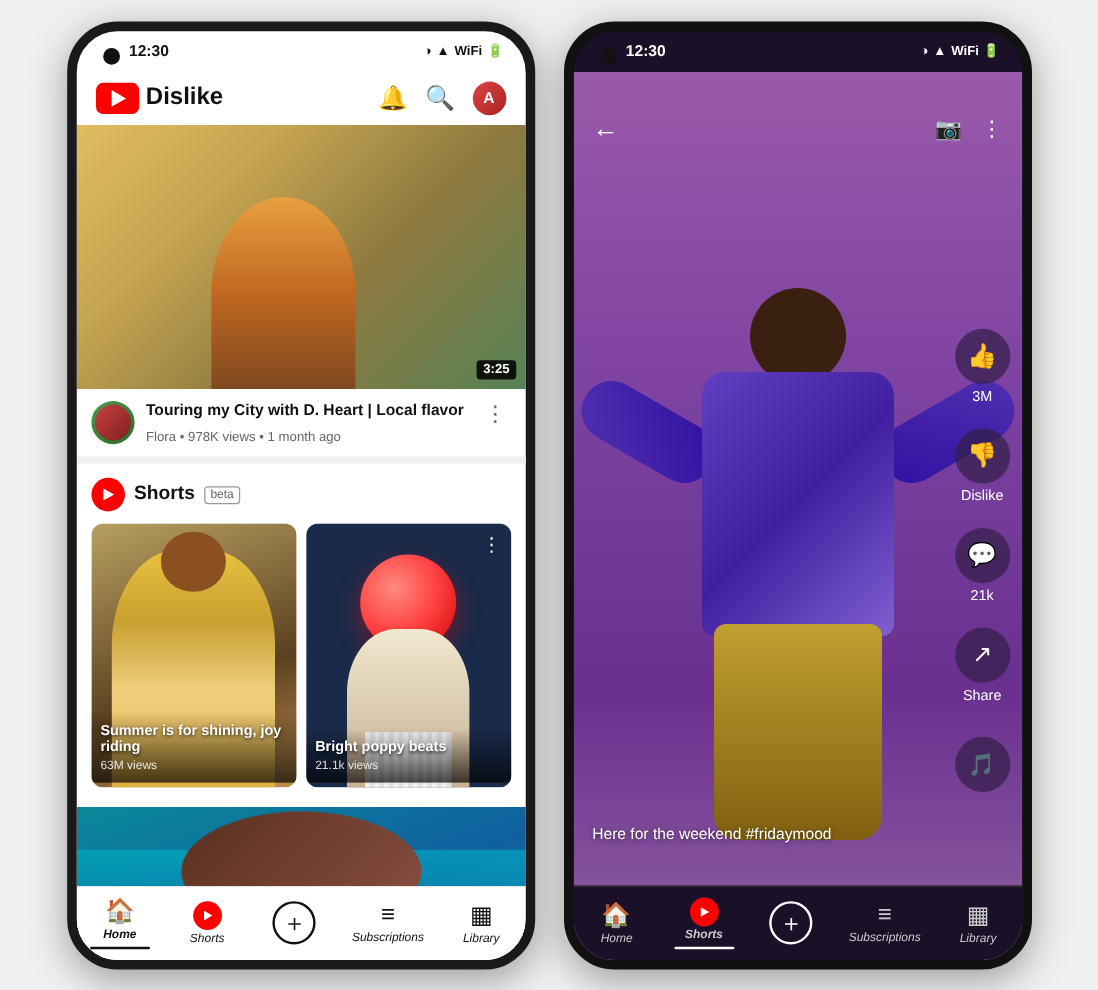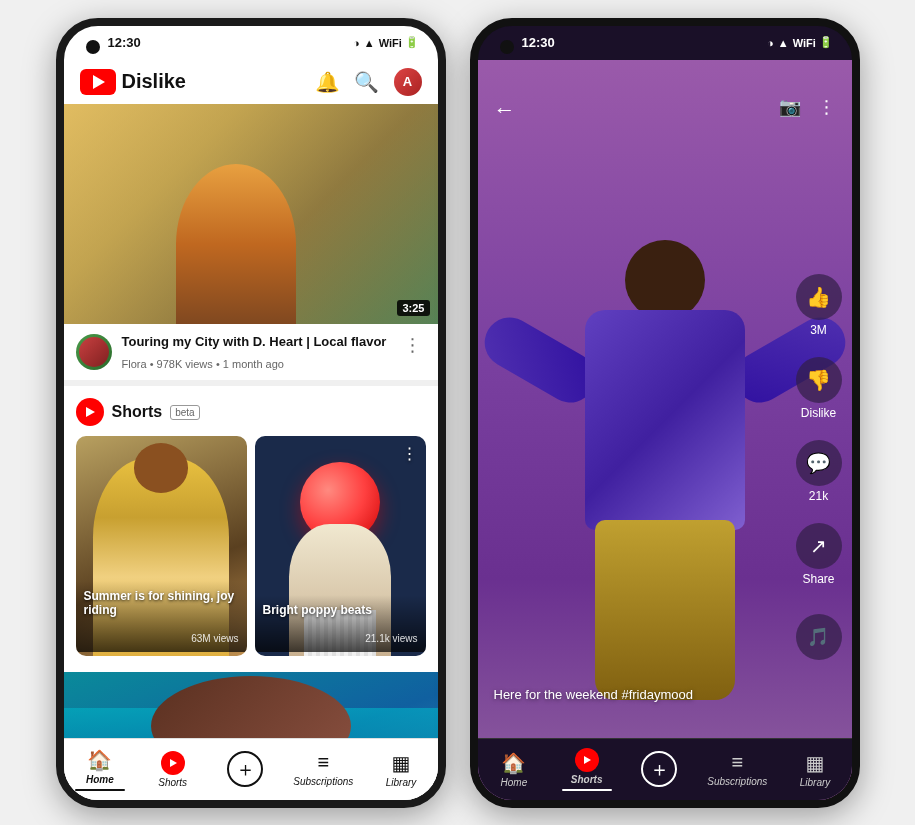--- a/index.html
+++ b/index.html
@@ -342,22 +342,21 @@
     .short-overlay-title {
       color: #fff;
       font-size: 12px;
       font-weight: 700;
       line-height: 1.2;
       text-shadow: 0 1px 3px rgba(0,0,0,0.8);
     }
     .short-overlay-views {
       color: rgba(255,255,255,0.85);
       font-size: 10px;
-      margin-top: 16px;
-      text-align: right;
+      margin-top: 4px;
     }
     .short-more-btn {
       position: absolute;
       top: 8px;
       right: 8px;
       color: #fff;
       font-size: 16px;
       text-shadow: 0 1px 3px rgba(0,0,0,0.8);
     }
 

